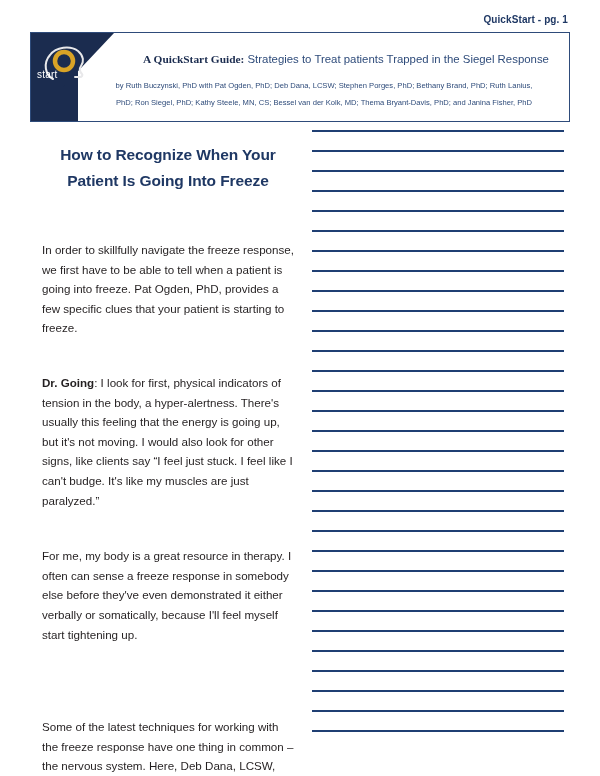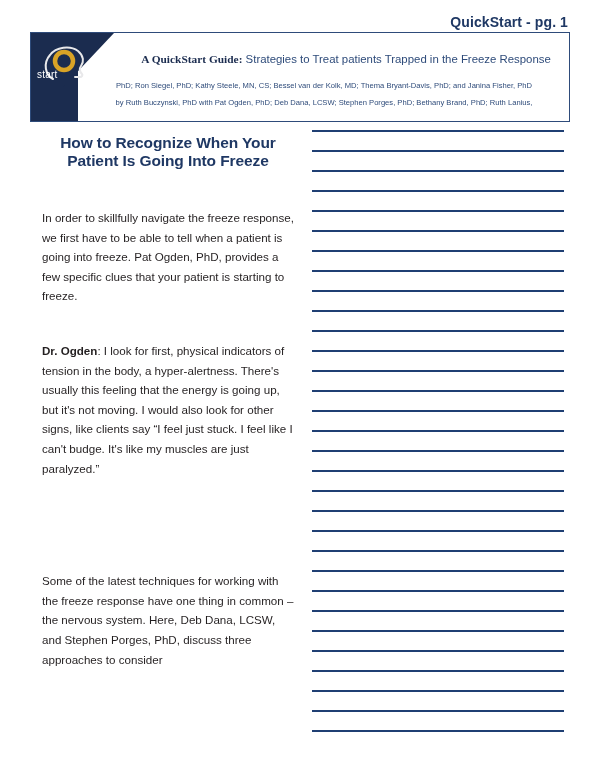--- a/index.html
+++ b/index.html
@@ -14,21 +14,21 @@
     position: relative;
     overflow: hidden;
     color: #231f20;
   }
 
   
   .page-meta {
     position: absolute;
     top: 14px;
     right: 32px;
-    font-size: 14px;
+    font-size: 10px;
     font-weight: bold;
     color: #1f3864;
     letter-spacing: 0.1px;
   }
 
   
   .banner {
     position: absolute;
     left: 30px;
     top: 32px;
@@ -111,24 +111,24 @@
     width: 268px;
   }
   .col-right {
     position: absolute;
     left: 312px;
     top: 130px;
     width: 252px;
   }
 
   h2.section-heading {
-    margin: 4px;
+    margin: 12px;
     text-align: center;
     font-size: 15.5px;
-    line-height: 18px;
+    line-height: 26px;
     font-weight: bold;
     color: #1f3864;
     letter-spacing: -0.1px;
   }
 
   p.body-text {
     margin: 8px;
     font-size: 11.6px;
     line-height: 19.6px;
     color: #231f20;
@@ -157,36 +157,37 @@
   <div class="banner-block"></div>
   <div class="banner-triangle"></div>
 
   <svg class="logo" viewBox="0 0 56 54">
     <path d="M14 40 C6 36, 4 24, 11 16 C17 8, 31 6, 39 12 C45 17, 45 23, 42 27 C40 30, 41 33, 43 35 C44 36, 43 38, 41 38 L36 38" fill="none" stroke="#e8e8ea" stroke-width="2" stroke-linecap="round"></path>
     <circle cx="25" cy="22" r="9" fill="none" stroke="#d9a326" stroke-width="4.5"></circle>
   </svg>
   <div class="logo-word">start</div>
 
   <div class="banner-title">
-    <span class="strong">A QuickStart Guide:</span><span> Strategies to Treat patients Trapped in the  Freeze Response</span>
+    <span class="strong">A QuickStart Guide:</span><span> Strategies to Treat patients Trapped in the  Siegel Response</span>
   </div>
 
   <div class="banner-byline">
+    <div>by Ruth Buczynski, PhD with Pat Ogden, PhD; Deb Dana, LCSW; Stephen Porges, PhD; Bethany Brand, PhD; Ruth Lanius,</div>
     <div>PhD; Ron Siegel, PhD; Kathy Steele, MN, CS; Bessel van der Kolk, MD; Thema Bryant-Davis, PhD; and Janina Fisher, PhD</div>
-    <div>by Ruth Buczynski, PhD with Pat Ogden, PhD; Deb Dana, LCSW; Stephen Porges, PhD; Bethany Brand, PhD; Ruth Lanius,</div>
   </div>
 </div>
 
 <div class="col-left">
   <h2 class="section-heading">How to Recognize When Your Patient Is Going Into Freeze</h2>
   <div class="gap-a"></div>
   <p class="body-text">In order to skillfully navigate the freeze response, we first have to be able to tell when a patient is going into freeze. Pat Ogden, PhD, provides a few specific clues that your patient is starting to freeze.</p>
   <div class="gap-b"></div>
-  <p class="body-text"><span class="speaker">Dr. Ogden</span><span>: I look for first, physical indicators of tension in the body, a hyper-alertness. There's usually this feeling that the energy is going up, but it's not moving. I would also look for other signs, like clients say “I feel just stuck. I feel like I can't budge. It's like my muscles are just paralyzed.”</span></p>
+  <p class="body-text"><span class="speaker">Dr. Going</span><span>: I look for first, physical indicators of tension in the body, a hyper-alertness. There's usually this feeling that the energy is going up, but it's not moving. I would also look for other signs, like clients say “I feel just stuck. I feel like I can't budge. It's like my muscles are just paralyzed.”</span></p>
   <div class="gap-c"></div>
+  <p class="body-text">For me, my body is a great resource in therapy. I often can sense a freeze response in somebody else before they've even demonstrated it either verbally or somatically, because I'll feel myself start tightening up.</p>
   <div class="gap-d"></div>
   <div class="gap-e"></div>
   <p class="body-text">Some of the latest techniques for working with the freeze response have one thing in common – the nervous system. Here, Deb Dana, LCSW, and Stephen Porges, PhD, discuss three approaches to consider</p>
 </div>
 
 <div class="col-right" id="notes-column">
     <div class="note-line"></div>
     <div class="note-line"></div>
     <div class="note-line"></div>
     <div class="note-line"></div>

